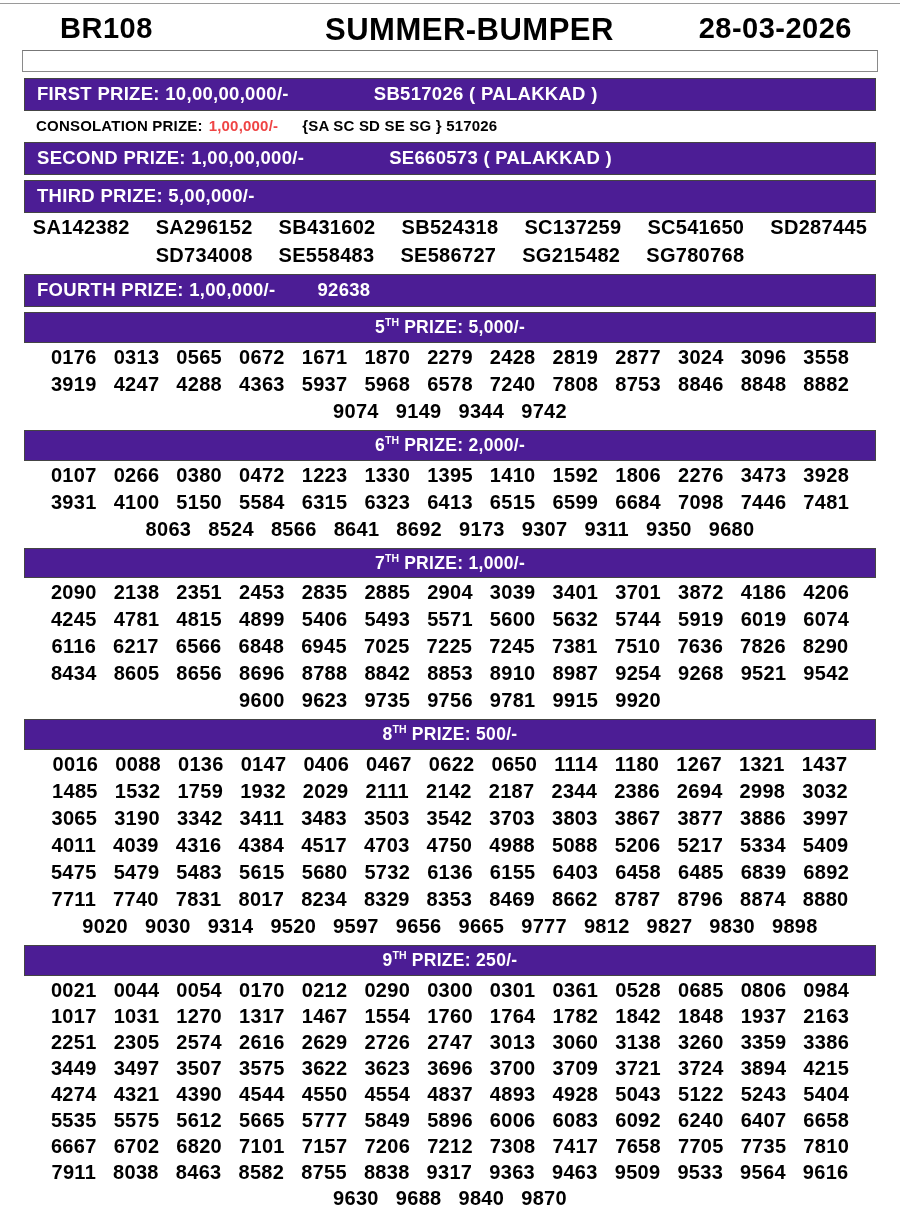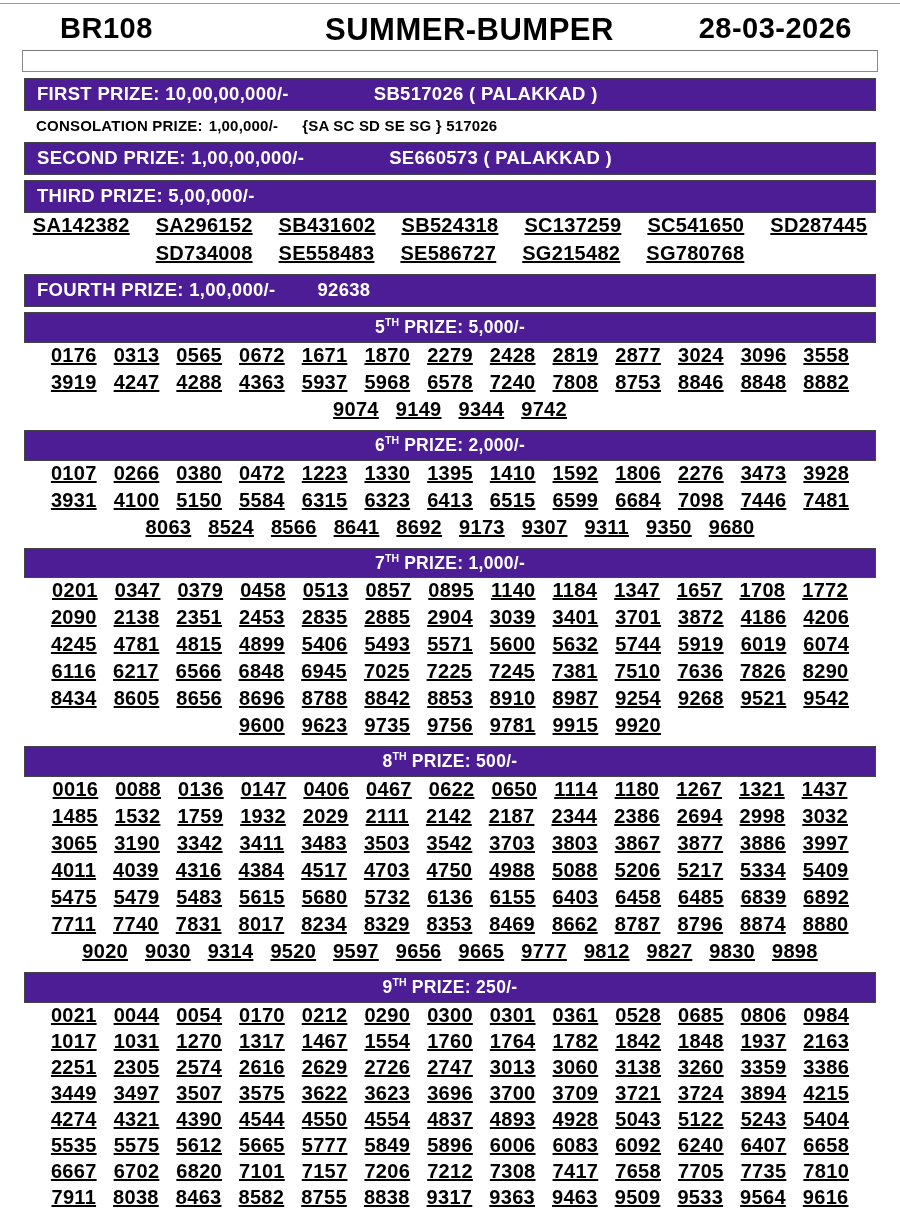--- a/index.html
+++ b/index.html
@@ -40,22 +40,22 @@
   .consolation {
     margin:3px 24px 0 24px; padding:3px 12px;
     font-size:15px; letter-spacing:0.2px;
     display:flex; align-items:baseline; height:23px;
   }
   .consolation .amount { margin-left:6px; }
   .consolation .series { margin-left:24px; }
 
   .grid { margin:1px 24px; }
   .num-row {
-    display:flex; justify-content:center; align-items:flex-start;
-    gap:17px; height:27px;text-decoration:underline;
+    display:flex; justify-content:center; align-items:center;
+    gap:17px; height:27px;
   }
   .num { font-size:20px; letter-spacing:0.3px; white-space:nowrap; }
   .grid.codes .num-row { gap:26px; height:27.5px; }
   .grid.nine .num-row { height:26px; }
 </style>
 </head>
 <body>
 
 <div class="top-line"></div>
 
@@ -67,21 +67,21 @@
 
 <input class="filter-box" type="text" placeholder="" style="">
 
 <div class="bar">
   <span>FIRST PRIZE: 10,00,00,000/-</span>
   <span class="winner">SB517026 ( PALAKKAD )</span>
 </div>
 
 <div class="consolation">
   <span>CONSOLATION PRIZE:</span>
-  <span class="amount" style="color:#000000;">1,00,000/-</span>
+  <span class="amount" style="color:#ef4444;">1,00,000/-</span>
   <span class="series">{SA SC SD SE SG } 517026</span>
 </div>
 
 <div class="bar">
   <span>SECOND PRIZE: 1,00,00,000/-</span>
   <span class="winner">SE660573 ( PALAKKAD )</span>
 </div>
 
 <div class="bar">
   <span>THIRD PRIZE: 5,00,000/-</span>
@@ -198,35 +198,20 @@
       <span class="num">9350</span>
       <span class="num">9680</span>
     </div>
   </div>
 
 <div class="bar center">
   <span>7</span><sup>TH</sup><span> PRIZE: 1,000/-</span>
 </div>
 <div class="grid">
     <div class="num-row">
-      <span class="num">0201</span>
-      <span class="num">0347</span>
-      <span class="num">0379</span>
-      <span class="num">0458</span>
-      <span class="num">0513</span>
-      <span class="num">0857</span>
-      <span class="num">0895</span>
-      <span class="num">1140</span>
-      <span class="num">1184</span>
-      <span class="num">1347</span>
-      <span class="num">1657</span>
-      <span class="num">1708</span>
-      <span class="num">1772</span>
-    </div>
-    <div class="num-row">
       <span class="num">2090</span>
       <span class="num">2138</span>
       <span class="num">2351</span>
       <span class="num">2453</span>
       <span class="num">2835</span>
       <span class="num">2885</span>
       <span class="num">2904</span>
       <span class="num">3039</span>
       <span class="num">3401</span>
       <span class="num">3701</span>

